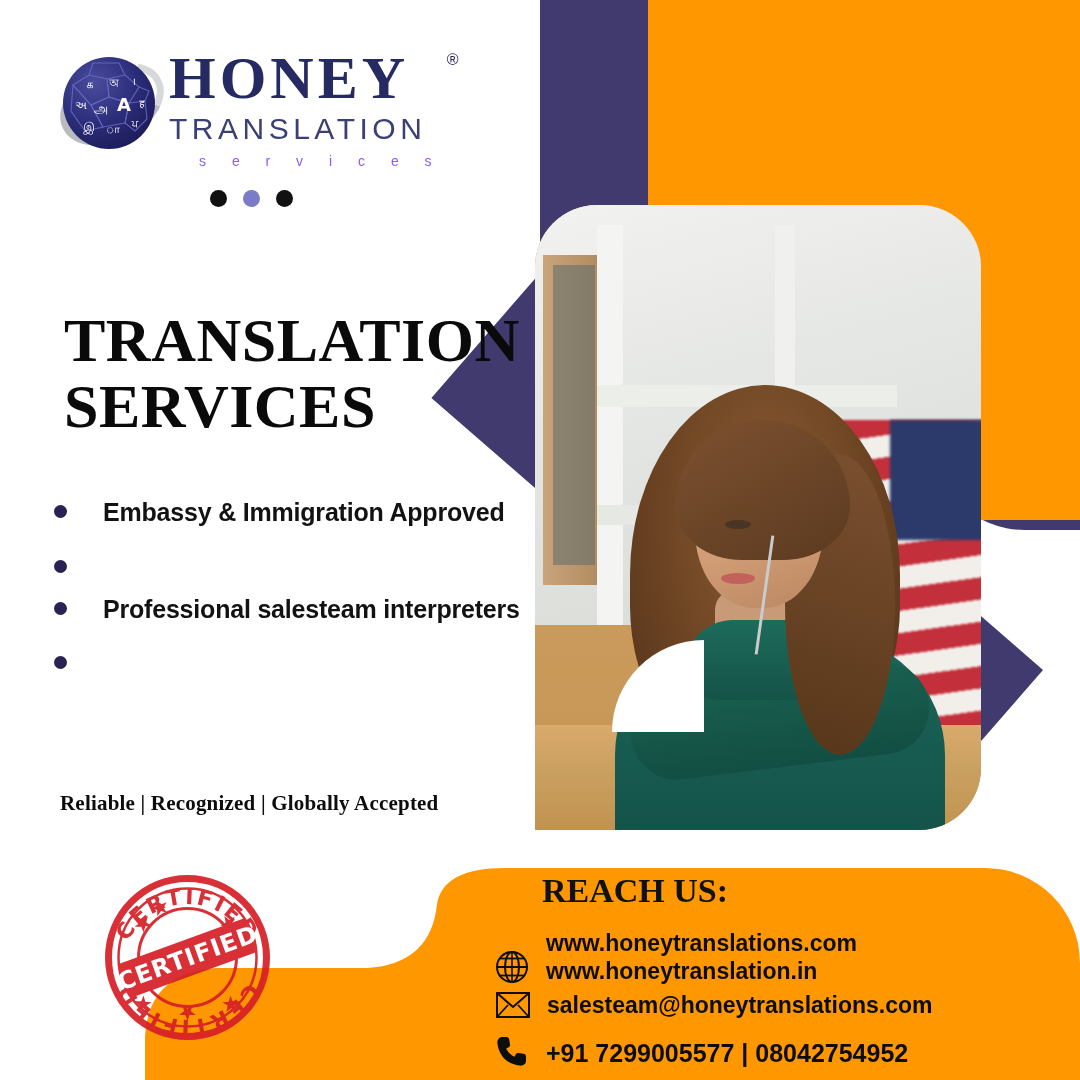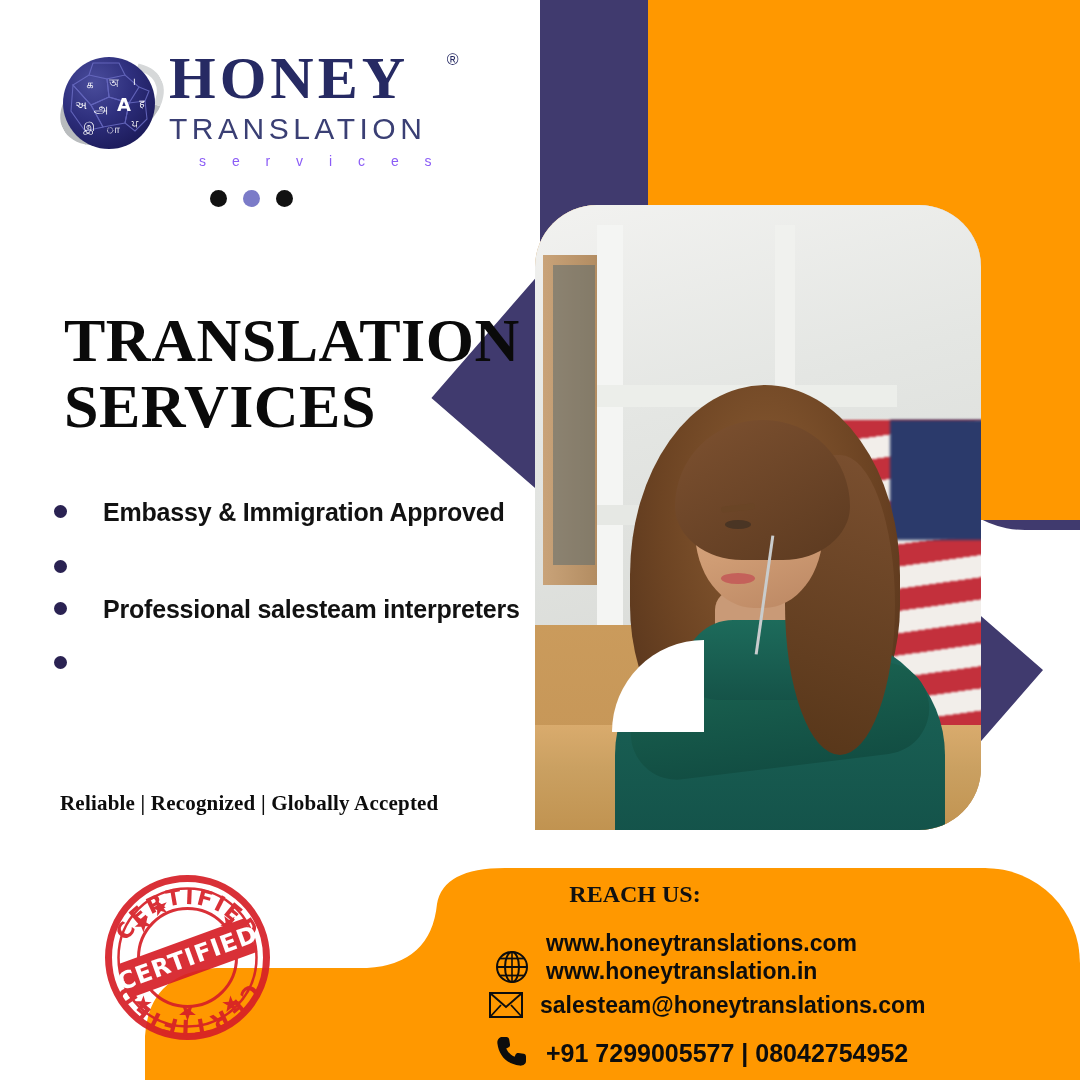--- a/index.html
+++ b/index.html
@@ -274,33 +274,33 @@
     z-index:6;
   }
   .reach-bg {
     position:absolute; inset:0;
     background:#FF9800;
     border-radius:0 95px 0 0;
     clip-path: path("M 0 212 L 0 168 Q 4 104 72 100 L 222 100 Q 286 96 292 36 Q 298 0 360 0 L 840 0 Q 935 0 935 95 L 935 212 Z");
   }
   .reach-inner { position:absolute; inset:0; }
   .reach-title {
-    position:absolute; left:325px; top:13px; width:330px; text-align:center;
+    position:absolute; left:325px; top:4px; width:330px; text-align:center;
     font-family:"Liberation Serif", serif;
-    font-weight:700; font-size:24px; color:#111; letter-spacing:0;
+    font-weight:700; font-size:34px; color:#111; letter-spacing:0;
   }
   .crow { position:absolute; display:flex; align-items:flex-end; }
   .crow .ic { width:44px; flex:none; display:flex; justify-content:center; }
   .crow .tx {
     margin-left:12px;
     font-family:"Liberation Sans", sans-serif;
     font-weight:700; font-size:23px; color:#0d0d0d; line-height:1.2;
   }
   .crow-web  { left:345px; top:62px; }
-  .crow-mail { left:339px; top:122px; }
+  .crow-mail { left:346px; top:122px; }
   .crow-tel  { left:345px; top:166px; }
   .crow-tel .tx { font-size:25px; }
 </style>
 </head>
 <body>
 
 <div id="poster">
 
   <div class="shape purple-top"></div>
   <div class="shape purple-diag"></div>

